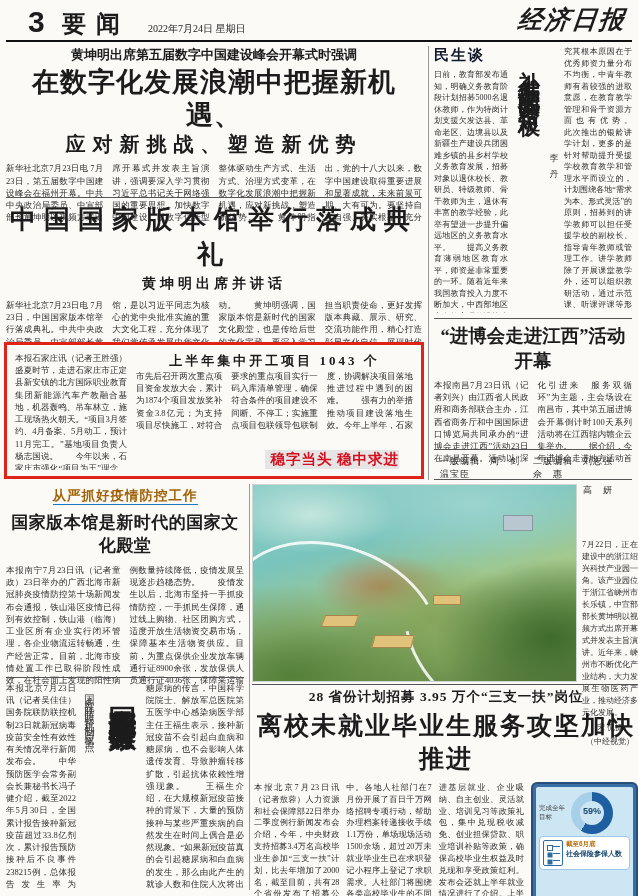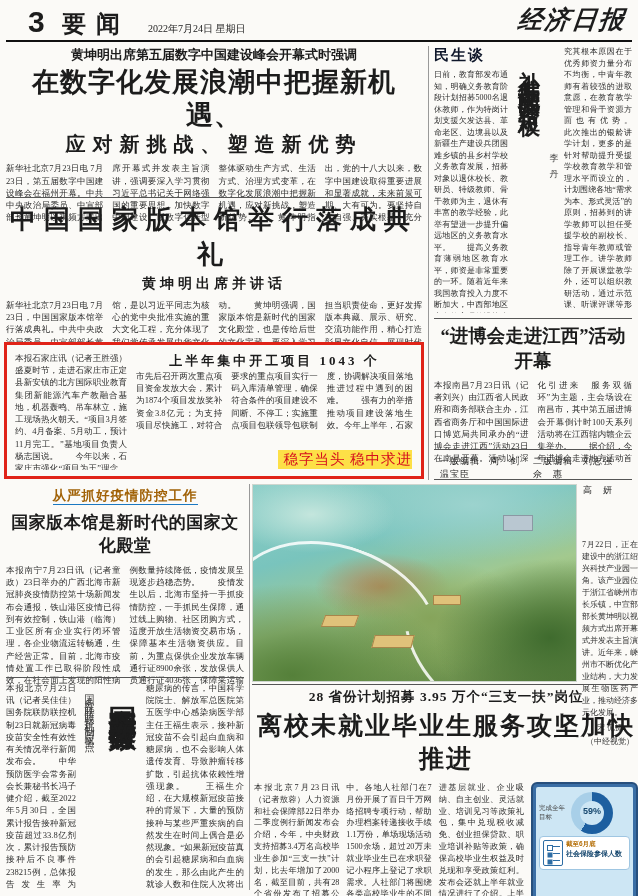--- a/index.html
+++ b/index.html
@@ -19,21 +19,21 @@
   }
   .kicker { font-weight:bold; text-align:center; font-size:13px; }
   .headline { font-weight:bold; text-align:center; }
   
   .pageno { font-size:30px; font-weight:bold; font-family:"Liberation Sans",sans-serif; }
   .section-name { font-size:24px; font-weight:bold; letter-spacing:10px; }
   .date-line { font-size:10px; color:#222; }
   .masthead { font-size:25px; font-weight:bold; font-style:italic; transform:skewX(-6deg); letter-spacing:2px; }
   
   #redbox { border:3px solid #e02318; display:flex; gap:9px; padding:7px 8px; background:#fbfaf7; }
-  .slogan { position:absolute; right:1px; bottom:0; color:#d50f1e; font-weight:normal; font-size:14.5px; background:#fde047; padding-left:5px; letter-spacing:1px; }
+  .slogan { position:absolute; right:14px; bottom:0; color:#d50f1e; font-weight:bold; font-size:14.5px; background:#e5e5e5; padding-left:5px; letter-spacing:1px; }
   
   .blue-label { color:#0f172a; font-weight:bold; font-size:15px; letter-spacing:2px; }
   .v-headline { writing-mode:vertical-rl; text-orientation:upright; font-weight:bold; }
   .v-label { writing-mode:vertical-rl; text-orientation:upright; }
   .credits { font-size:9px; display:grid; grid-template-columns:1fr 1fr; row-gap:3px; padding:4px 6px; letter-spacing:1px; }
   
   .photo {
     position:relative; overflow:hidden; border:1px solid #cfd6cf;
     background:
       radial-gradient(ellipse 120px 55px at 18% 15%, #c4e6dd 0%, transparent 70%),

